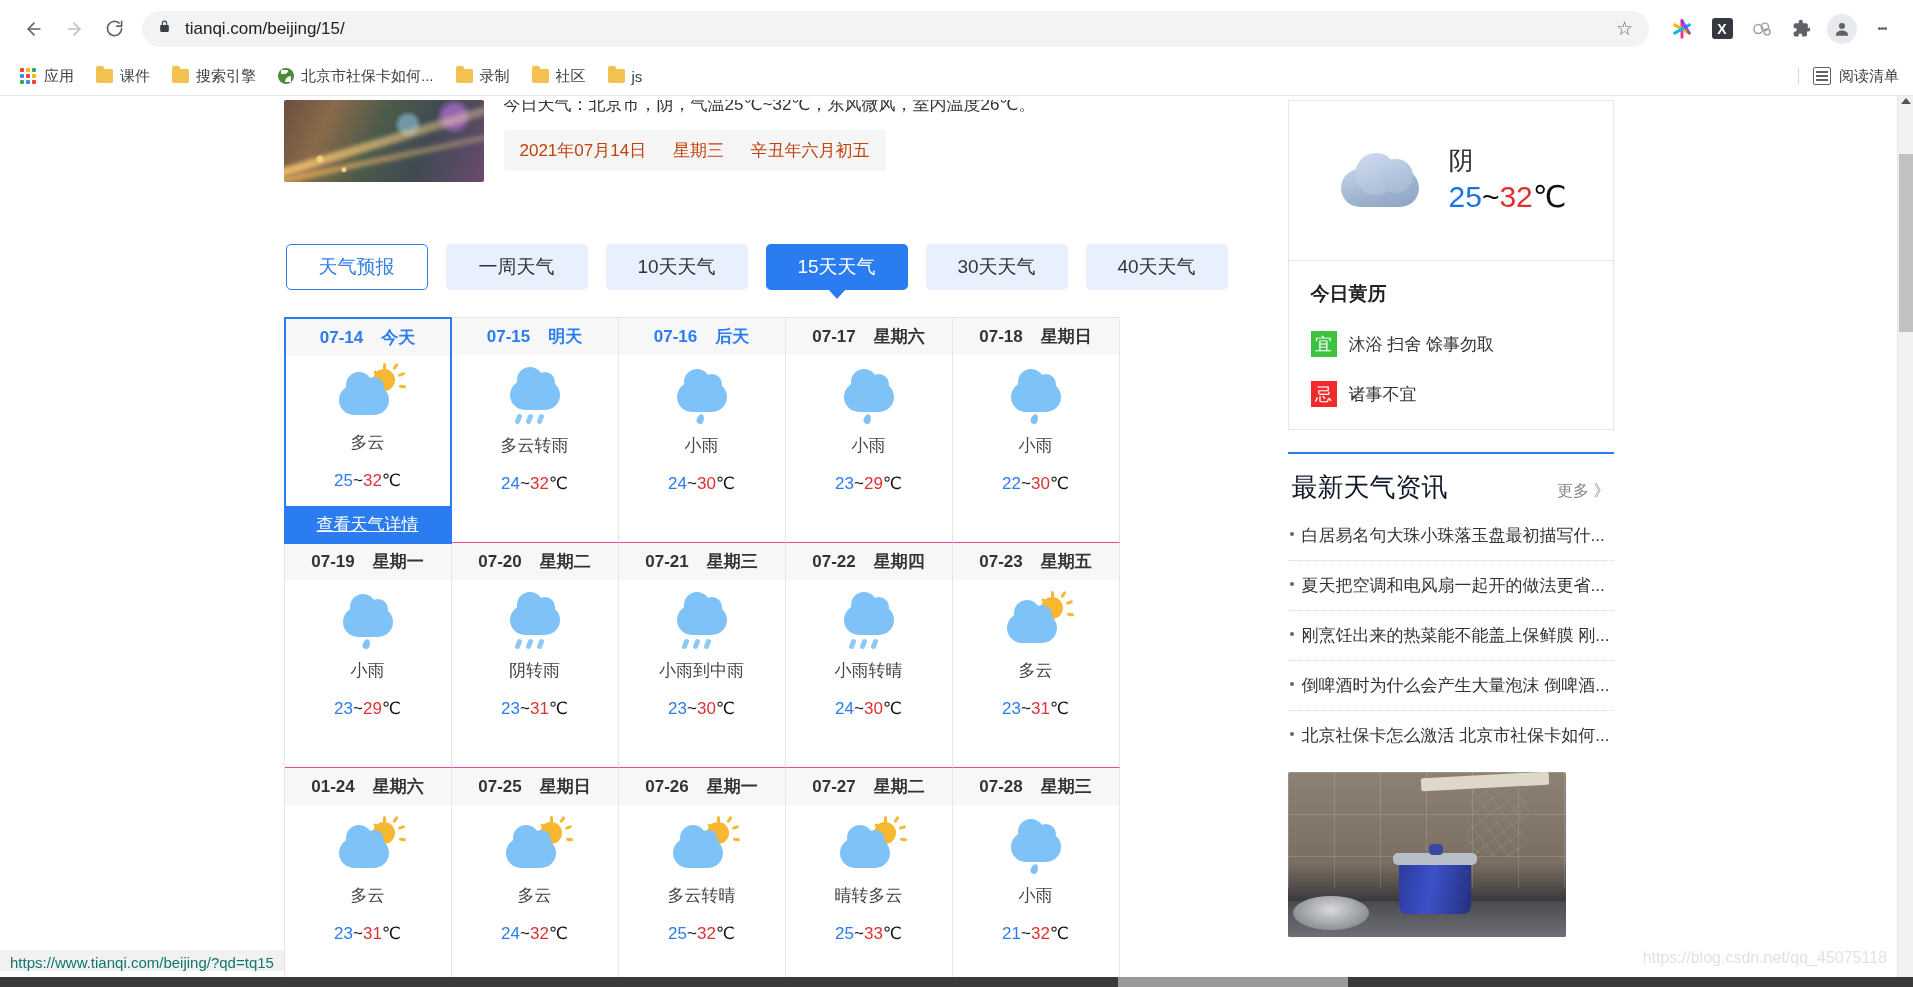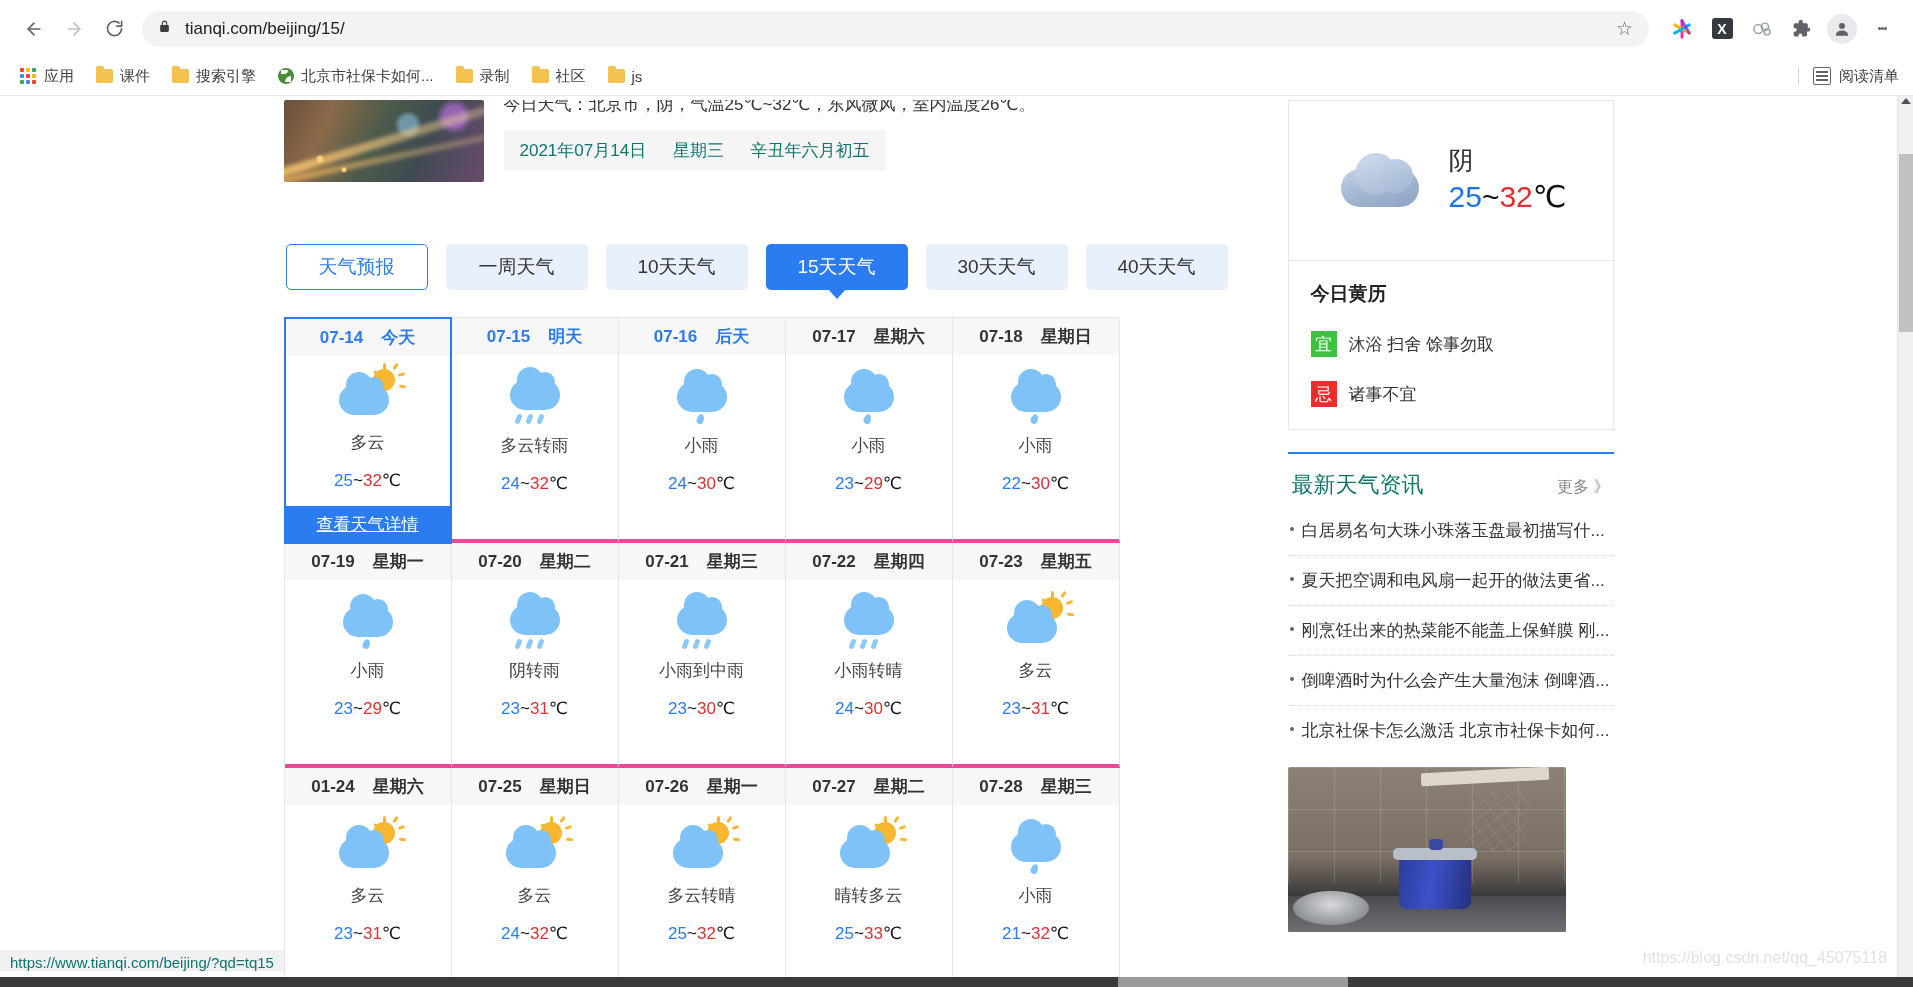--- a/index.html
+++ b/index.html
@@ -149,21 +149,21 @@
     background: linear-gradient(90deg, rgba(255,190,90,.7), rgba(255,230,190,.2));
     filter: blur(2px);
   }
   #summary-text { flex: 1; min-width: 0; padding-top: 0; }
   #summary-line {
     font-size: 17px; color: #333; margin-top: -8px; line-height: 26px;
     white-space: nowrap; overflow: hidden;
   }
   #date-bar {
     display: inline-block; margin-top: 12px; background: #f5f5f5;
-    padding: 9px 16px; font-size: 17px; color: #0f766e; border-radius: 2px;
+    padding: 9px 16px; font-size: 17px; color: #c2410c; border-radius: 2px;
     white-space: nowrap;
   }
   #date-bar span { margin-right: 22px; }
   #date-bar span:last-child { margin-right: 0; }
 
   
   #tab-row { display: flex; gap: 18px; margin-top: 44px; padding-left: 2px; }
   .tab-btn {
     width: 142px; height: 46px; border-radius: 5px; background: #e8f0fe;
     display: flex; align-items: center; justify-content: center;
@@ -181,21 +181,21 @@
     border-top: 10px solid #2a7cf0;
   }
 
   
   #day-grid {
     margin-top: 27px; display: grid; grid-template-columns: repeat(5, 167px);
     border-left: 1px solid #e6e6e6; border-top: 1px solid #e6e6e6;
     width: 835px;
   }
   .day-cell {
-    border-right: 1px solid #e6e6e6; border-bottom: 4px solid #ec4899;
+    border-right: 1px solid #e6e6e6; border-bottom: 1px solid #ec4899;
     background: #fff; position: relative; height: 225px;
     display: flex; flex-direction: column; cursor: pointer;
   }
   .day-head {
     height: 38px; background: #f7f7f7; display: flex; align-items: center;
     justify-content: center; gap: 18px; font-size: 17px; font-weight: bold;
     color: #333; border-bottom: 1px solid #fff;
   }
   .day-head.blue { color: #2a7cf0; }
   .day-body {
@@ -290,21 +290,21 @@
   }
   .hl-badge.yi { background: #3ec13e; }
   .hl-badge.ji { background: #ef2b2b; }
   .hl-text { font-size: 17px; color: #333; }
 
   #news-box { margin-top: 22px; border-top: 2px solid #2a7cf0; padding: 0; }
   #news-head {
     display: flex; align-items: baseline; justify-content: space-between;
     padding: 16px 4px 6px 4px;
   }
-  #news-title { font-size: 22px; color: #0f766e; }
+  #news-title { font-size: 26px; color: #0f172a; }
   #news-more { font-size: 16px; color: #888; cursor: pointer; }
   #news-list { list-style: none; }
   #news-list li {
     font-size: 17px; color: #333; padding: 13px 4px 13px 14px;
     border-bottom: 1px dotted #d8d8d8; position: relative;
     white-space: nowrap; overflow: hidden; text-overflow: ellipsis;
     cursor: pointer;
   }
   #news-list li:before {
     content: ""; position: absolute; left: 2px; top: 21px;

